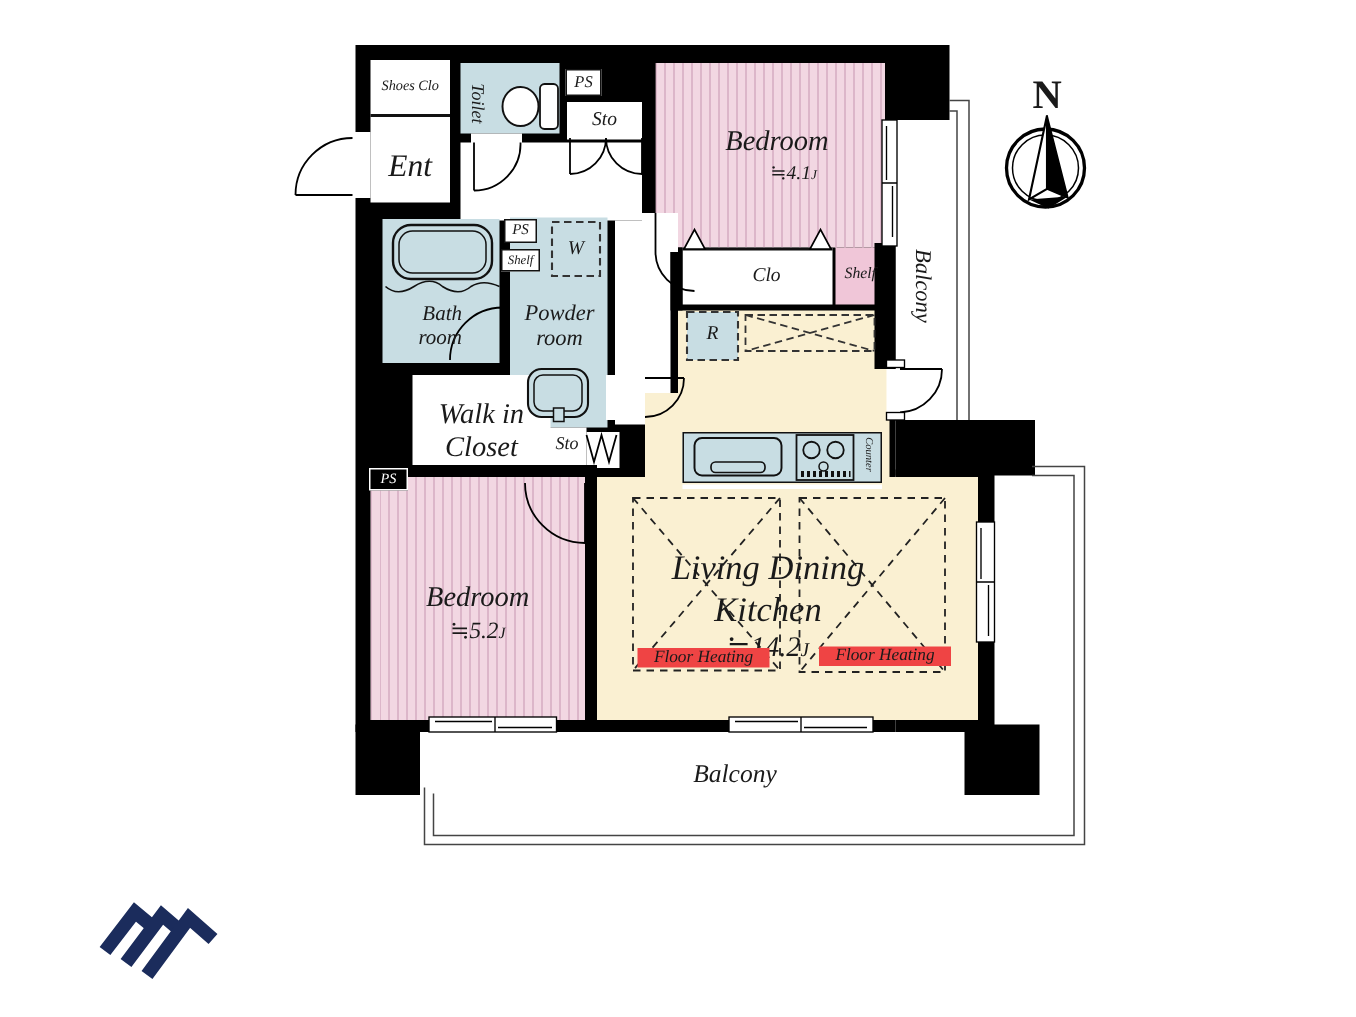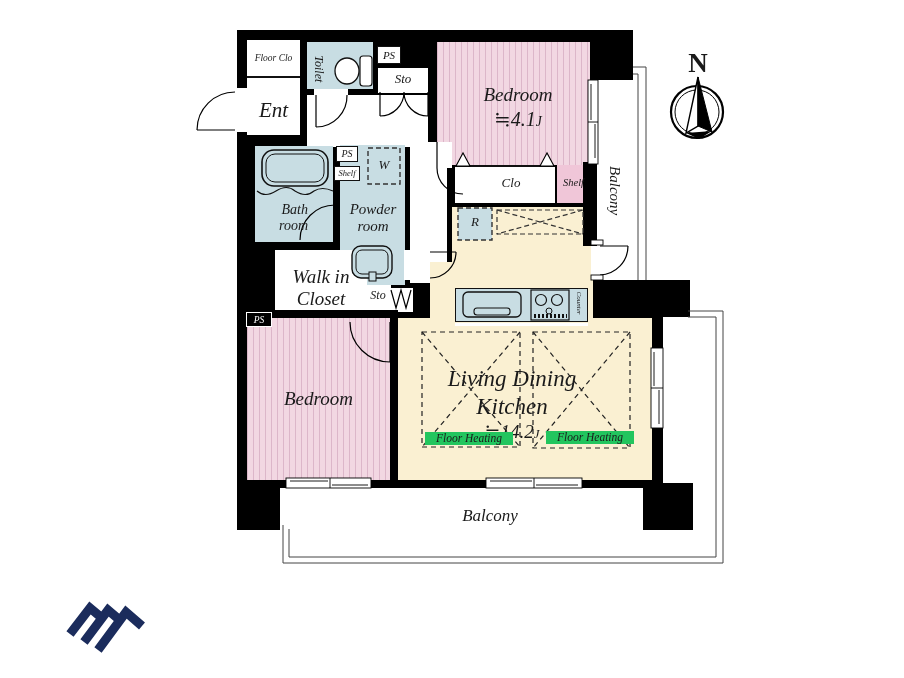--- a/index.html
+++ b/index.html
@@ -17,21 +17,21 @@
   .wall{position:absolute;background:#000;}
   .gap{position:absolute;background:#fff;}
   .lbl{position:absolute;font-style:italic;color:#1a1a1a;text-align:center;line-height:1.15;}
   .rot{transform:rotate(90deg);}
   .bbox{position:absolute;background:#fff;border:1.5px solid #111;box-sizing:border-box;
         display:flex;align-items:center;justify-content:center;}
   .psdark{position:absolute;background:#000;border:1px solid #fff;box-sizing:border-box;color:#fff;
           font-style:italic;display:flex;align-items:center;justify-content:center;}
   .unit{font-size:0.68em;}
   svg.overlay{position:absolute;left:0;top:0;pointer-events:none;}
-  .fh{background:#22c55e;padding:0 2px;}
+  .fh{background:#ef4444;padding:0 2px;}
   .logo-text{position:absolute;font-family:"Liberation Sans","DejaVu Sans",sans-serif;
              font-weight:bold;letter-spacing:5px;}
   .nlabel{position:absolute;font-weight:bold;text-align:center;font-style:normal;}
 </style>
 </head>
 <body>
 
 <div class="canvas">
 
   <div class="blk" style="left:237px;top:30px;width:360px;height:458px;"></div>
@@ -174,27 +174,27 @@
   <div class="bbox" style="left:336px;top:146px;width:22px;height:16px;">
     <span class="lbl" style="position:static;font-size:10px;">PS</span>
   </div>
   <div class="bbox" style="left:334px;top:166px;width:26px;height:15px;">
     <span class="lbl" style="position:static;font-size:8.5px;">Shelf</span>
   </div>
   <div class="psdark" style="left:246px;top:312px;width:26px;height:15px;font-size:9.5px;">
     <span>PS</span>
   </div>
 
-  <div class="lbl" style="left:247px;top:53px;width:53px;font-size:9.5px;">Floor Clo</div>
+  <div class="lbl" style="left:247px;top:53px;width:53px;font-size:9.5px;">Shoes Clo</div>
   <div class="lbl" style="left:247px;top:98px;width:53px;font-size:21px;">Ent</div>
   <div class="lbl rot" style="left:296px;top:62px;width:44px;font-size:12px;">Toilet</div>
   <div class="lbl" style="left:378px;top:72px;width:50px;font-size:13px;">Sto</div>
 
   <div class="lbl" style="left:443px;top:84px;width:150px;font-size:19px;">Bedroom</div>
-  <div class="lbl" style="left:443px;top:108px;width:150px;font-size:20px;">
+  <div class="lbl" style="left:454px;top:108px;width:150px;font-size:13px;">
     <span>≒4.1</span><span class="unit">J</span>
   </div>
   <div class="lbl" style="left:455px;top:176px;width:112px;font-size:13px;">Clo</div>
   <div class="lbl" style="left:557px;top:177px;width:33px;font-size:10.5px;">Shelf</div>
   <div class="lbl rot" style="left:584px;top:182px;width:60px;font-size:15px;">Balcony</div>
 
   <div class="lbl" style="left:252px;top:202px;width:56px;font-size:14px;text-align:right;">Bath room</div>
   <div class="lbl" style="left:368px;top:158px;width:32px;font-size:13px;">W</div>
   <div class="lbl" style="left:342px;top:201px;width:62px;font-size:15px;text-align:center;">Powder room</div>
   <div class="lbl" style="left:285px;top:266px;width:72px;font-size:19px;">Walk in Closet</div>
@@ -204,20 +204,23 @@
 
   <div class="lbl" style="left:447px;top:366px;width:130px;font-size:23px;white-space:nowrap;">Living Dining</div>
   <div class="lbl" style="left:447px;top:394px;width:130px;font-size:23px;">Kitchen</div>
   <div class="lbl" style="left:447px;top:421px;width:130px;font-size:19px;">
     <span>≒14.2</span><span class="unit">J</span>
   </div>
   <div class="lbl fh" style="left:425px;top:432px;width:84px;font-size:11.5px;white-space:nowrap;">Floor Heating</div>
   <div class="lbl fh" style="left:546px;top:431px;width:84px;font-size:11.5px;white-space:nowrap;">Floor Heating</div>
 
   <div class="lbl" style="left:247px;top:388px;width:143px;font-size:19px;">Bedroom</div>
+  <div class="lbl" style="left:247px;top:412px;width:143px;font-size:15.5px;">
+    <span>≒5.2</span><span class="unit">J</span>
+  </div>
   <div class="lbl" style="left:440px;top:506px;width:100px;font-size:17px;">Balcony</div>
 
   <div class="lbl nlabel" style="left:684px;top:48px;width:28px;font-size:27px;">N</div>
 
   <div class="abs" style="left:66px;top:580px;width:80px;height:80px;">
     <svg width="80" height="80" viewBox="0 0 80 80">
       <g fill="none" stroke="#1b2c5c" stroke-width="9" stroke-linejoin="miter">
         <path d="M4,54 L24,28 L36,38"></path>
         <path d="M18,62 L42,30 L56,42"></path>
         <path d="M32,70 L60,32 L76,46"></path>

